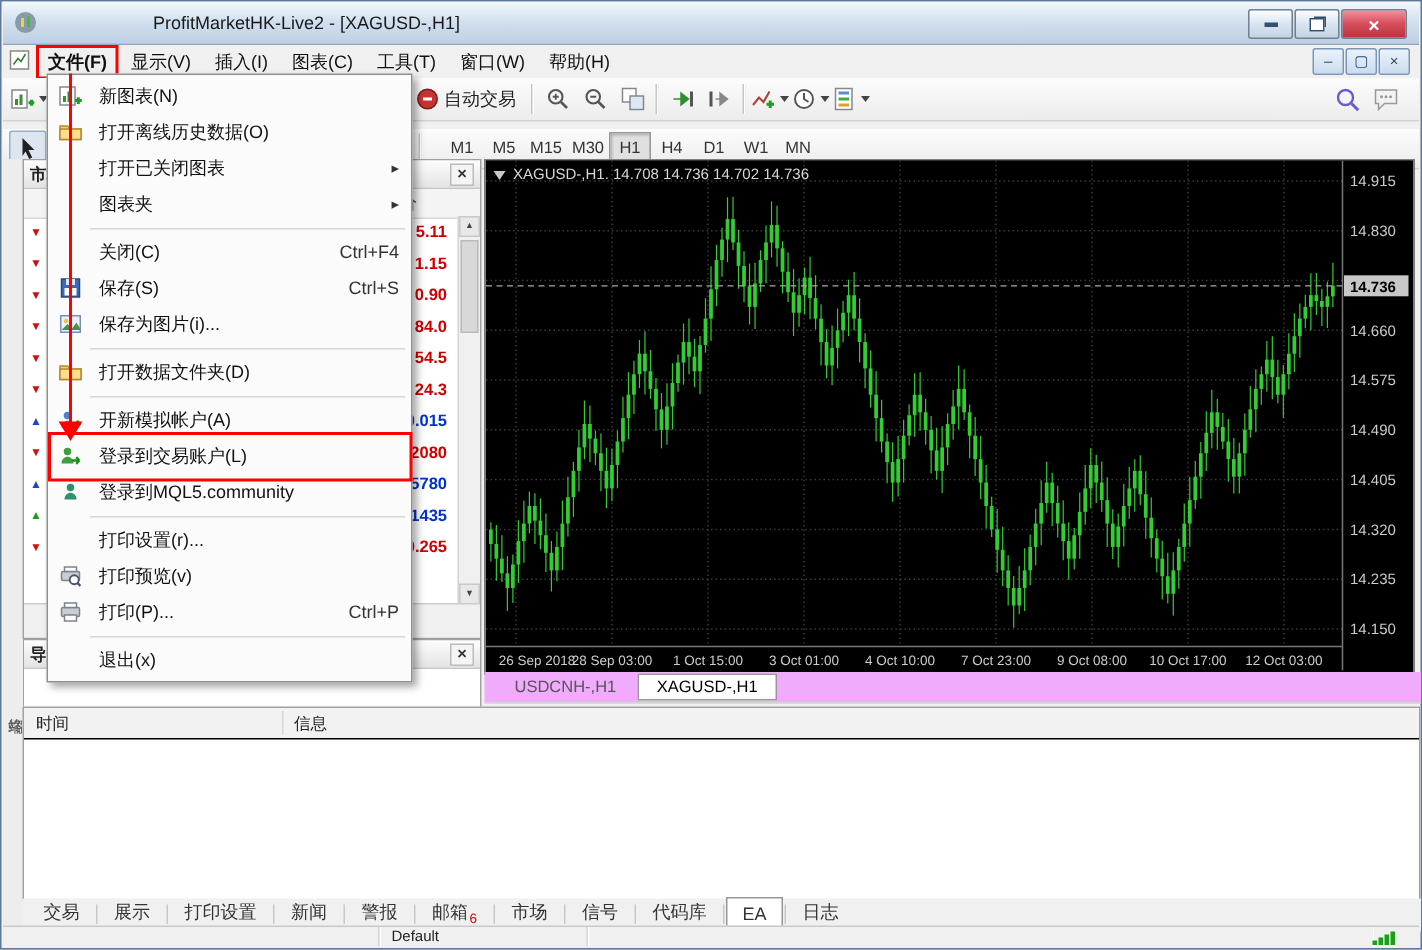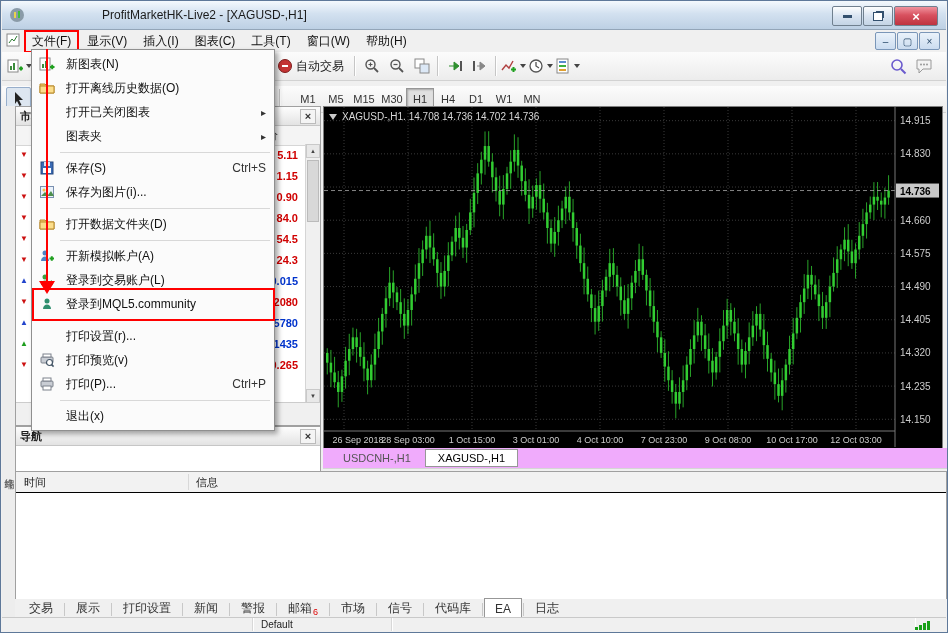--- a/index.html
+++ b/index.html
@@ -140,21 +140,21 @@
   </div>
 
   <div class="menubar">
     <span class="child-icon">
       <svg width="14" height="14">
           <rect x="1" y="1" width="12" height="12" fill="#FFF" stroke="#888"></rect>
           <path d="M3 10l3-4 2 2 3-5" stroke="#2E7D32" fill="none"></path>
         </svg>
     </span>
     <span id="menu-items">
-        <div class="menu-item annotated" style="border-color: rgb(255, 0, 0);">文件(F)</div>
+        <div class="menu-item annotated" style="border-color: rgb(255, 0, 0); font-weight: bold;">文件(F)</div>
         <div class="menu-item">显示(V)</div>
         <div class="menu-item">插入(I)</div>
         <div class="menu-item">图表(C)</div>
         <div class="menu-item">工具(T)</div>
         <div class="menu-item">窗口(W)</div>
         <div class="menu-item">帮助(H)</div>
       </span>
     <span class="mdi-controls">
       <span class="mdi">–</span>
       <span class="mdi">▢</span>
@@ -900,20 +900,25 @@
         <div class="fm-label">打开已关闭图表</div>
         <div class="fm-sub">▸</div>
       </div>
       <div class="fm-item">
         <div class="fm-icon"></div>
         <div class="fm-label">图表夹</div>
         <div class="fm-sub">▸</div>
       </div>
       <div class="fm-sep"></div>
       <div class="fm-item">
+        <div class="fm-icon"></div>
+        <div class="fm-label">关闭(C)</div>
+        <div class="fm-short">Ctrl+F4</div>
+      </div>
+      <div class="fm-item">
         <div class="fm-icon">
           <svg width="16" height="16">
             <rect x="2" y="2" width="12" height="12" fill="#3A6BB5" stroke="#27497F"></rect>
             <rect x="5" y="2" width="6" height="4" fill="#DDE7F5"></rect>
             <rect x="4" y="8" width="8" height="5" fill="#FFF"></rect>
           </svg>
         </div>
         <div class="fm-label">保存(S)</div>
         <div class="fm-short">Ctrl+S</div>
       </div>

